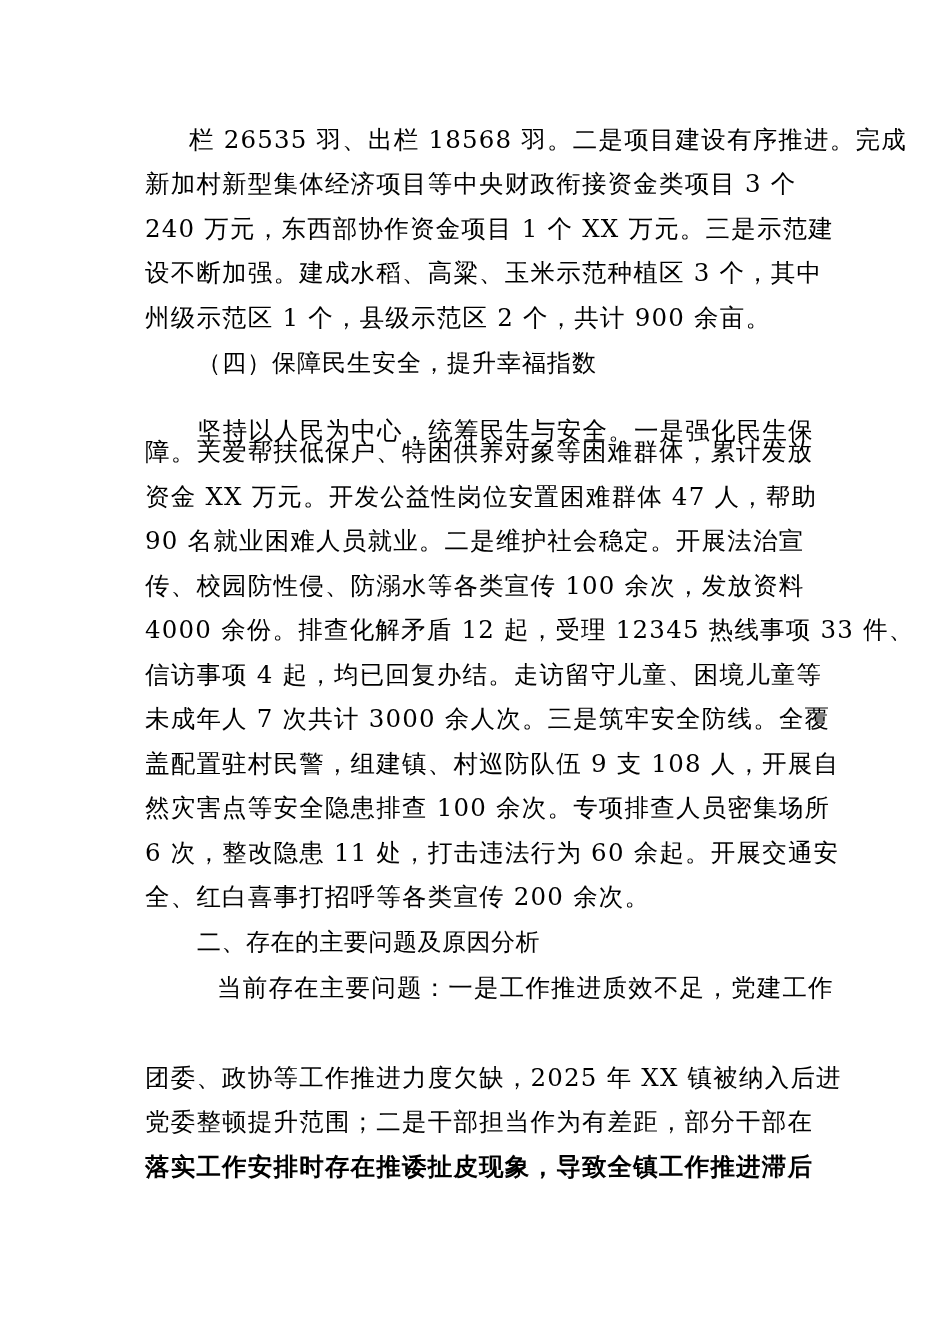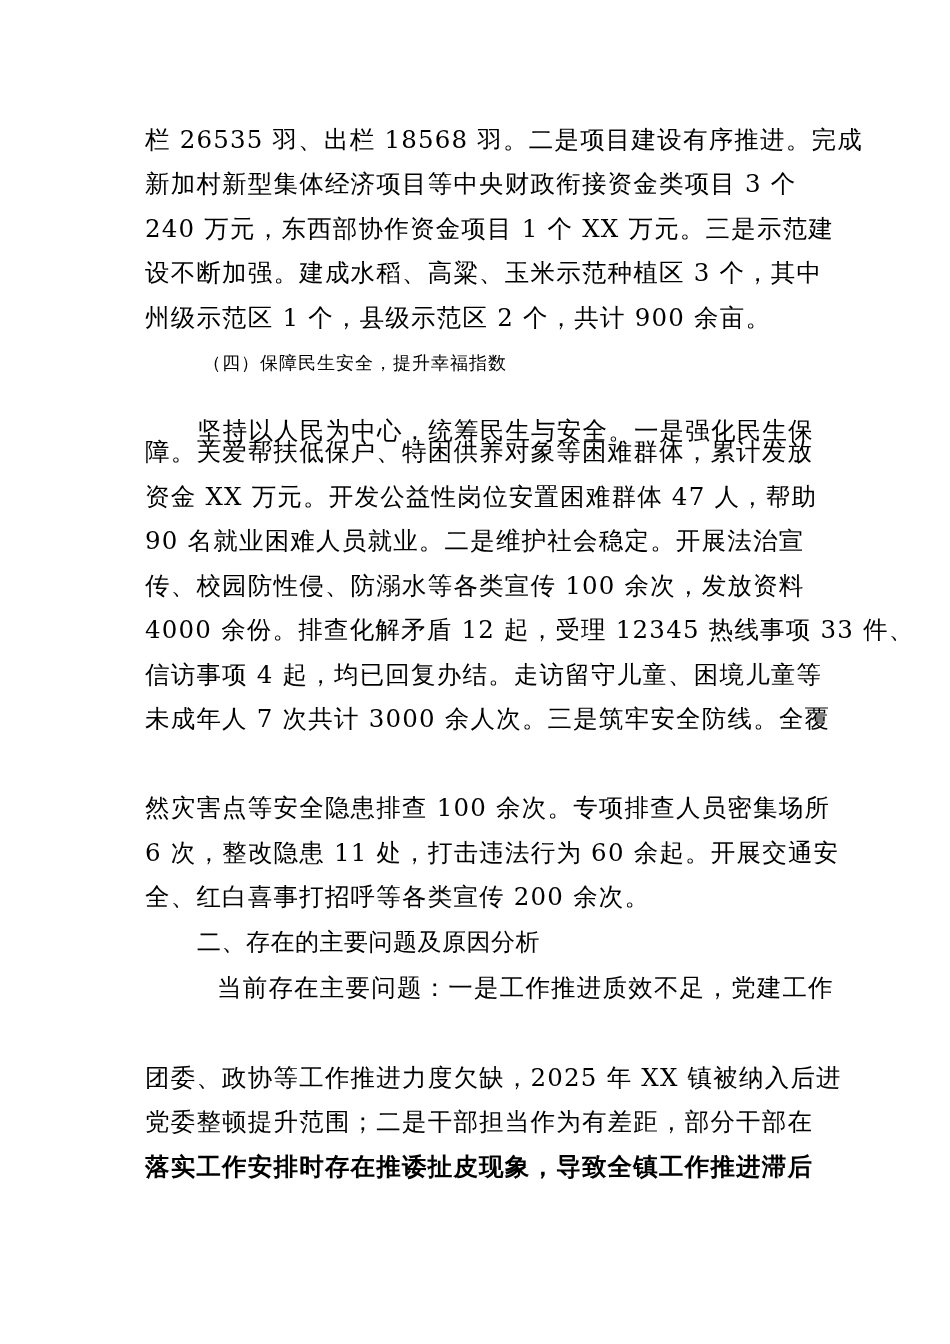--- a/index.html
+++ b/index.html
@@ -31,56 +31,57 @@
       font-size: 24.5px;
       line-height: 44px;
       white-space: nowrap;
       letter-spacing: 1.2px;
     }
     .line.indent {
       left: 197px;
     }
     .heading-sub {
       position: absolute;
-      left: 203px;
+      left: 197px;
       height: 44px;
-      font-size: 18px;
+      font-size: 24px;
       line-height: 44px;
       white-space: nowrap;
       letter-spacing: 1px;
     }
     .heading-main {
       position: absolute;
       left: 197px;
       height: 44px;
       font-size: 24px;
       line-height: 44px;
       white-space: nowrap;
       font-family: "DejaVu Sans", "Liberation Sans", sans-serif;
       letter-spacing: 0.5px;
     }
   </style>
 </head>
 <body>
 
 <div class="page">
-  <div class="line" style="top:118px;">栏 26535 羽、出栏 18568 羽。二是项目建设有序推进。完成</div>
+  <div class="line" style="top:118px;margin-left:44px;">栏 26535 羽、出栏 18568 羽。二是项目建设有序推进。完成</div>
   <div class="line" style="top:162px;">新加村新型集体经济项目等中央财政衔接资金类项目 3 个</div>
   <div class="line" style="top:207px;">240 万元，东西部协作资金项目 1 个 XX 万元。三是示范建</div>
   <div class="line" style="top:251px;">设不断加强。建成水稻、高粱、玉米示范种植区 3 个，其中</div>
   <div class="line" style="top:296px;">州级示范区 1 个，县级示范区 2 个，共计 900 余亩。</div>
   <div class="heading-sub" style="top:341px;">（四）保障民生安全，提升幸福指数</div>
   <div class="line indent" style="top:409px;">坚持以人民为中心，统筹民生与安全。一是强化民生保</div>
   <div class="line" style="top:430px;">障。关爱帮扶低保户、特困供养对象等困难群体，累计发放</div>
   <div class="line" style="top:475px;">资金 XX 万元。开发公益性岗位安置困难群体 47 人，帮助</div>
   <div class="line" style="top:519px;">90 名就业困难人员就业。二是维护社会稳定。开展法治宣</div>
   <div class="line" style="top:564px;">传、校园防性侵、防溺水等各类宣传 100 余次，发放资料</div>
   <div class="line" style="top:608px;">4000 余份。排查化解矛盾 12 起，受理 12345 热线事项 33 件、</div>
   <div class="line" style="top:653px;">信访事项 4 起，均已回复办结。走访留守儿童、困境儿童等</div>
   <div class="line" style="top:697px;">未成年人 7 次共计 3000 余人次。三是筑牢安全防线。全覆</div>
+  <div class="line" style="top:742px;">盖配置驻村民警，组建镇、村巡防队伍 9 支 108 人，开展自</div>
   <div class="line" style="top:786px;">然灾害点等安全隐患排查 100 余次。专项排查人员密集场所</div>
   <div class="line" style="top:831px;">6 次，整改隐患 11 处，打击违法行为 60 余起。开展交通安</div>
   <div class="line" style="top:875px;">全、红白喜事打招呼等各类宣传 200 余次。</div>
   <div class="heading-main" style="top:920px;">二、存在的主要问题及原因分析</div>
   <div class="line indent" style="top:966px;margin-left:20px;">当前存在主要问题：一是工作推进质效不足，党建工作</div>
   <div class="line" style="top:1056px;">团委、政协等工作推进力度欠缺，2025 年 XX 镇被纳入后进</div>
   <div class="line" style="top:1100px;">党委整顿提升范围；二是干部担当作为有差距，部分干部在</div>
   <div class="line" style="top:1145px;font-weight:bold;">落实工作安排时存在推诿扯皮现象，导致全镇工作推进滞后</div>
 </div>
 

